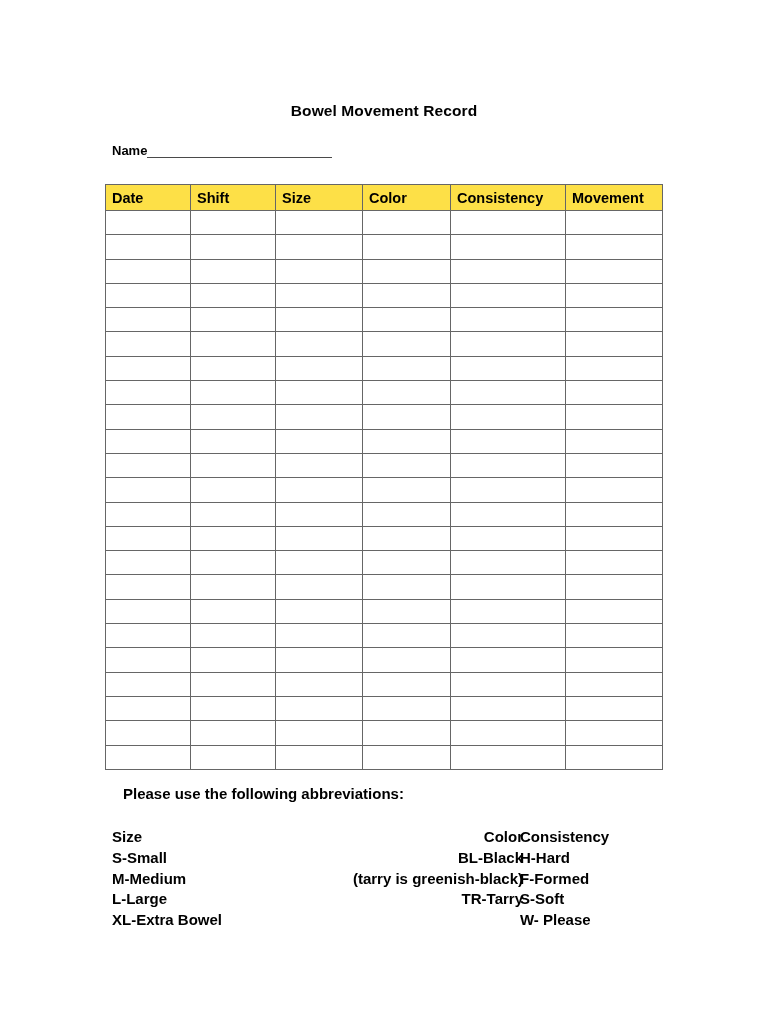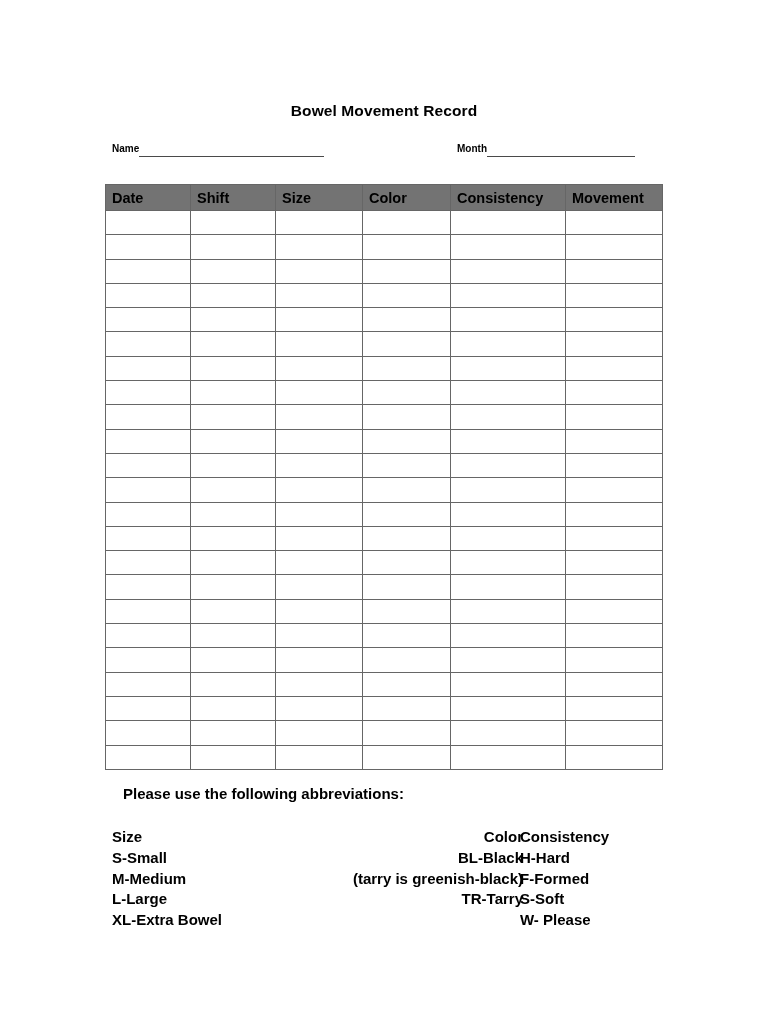--- a/index.html
+++ b/index.html
@@ -40,25 +40,25 @@
   .field-row {
     position: absolute;
     left: 112px;
     top: 134px;
     width: 560px;
     height: 24px;
   }
   .field {
     position: absolute;
     top: 0;
-    font-size: 10px;
+    font-size: 13px;
     font-weight: bold;
     white-space: nowrap;
     display: flex;
-    align-items: flex-start;
+    align-items: center;
   }
   .field-name  { left: 0px; }
   .field-month { left: 345px; }
 
   .field-label { display: inline-block; }
   .field-rule {
     display: inline-block;
     border-bottom: 1.6px solid #4a4a4a;
     height: 13px;
   }
@@ -81,21 +81,21 @@
     margin: 0;
   }
   .record-table th {
     height: 25px;
     text-align: left;
     vertical-align: middle;
     font-size: 14.5px;
     font-weight: bold;
     padding-left: 6px;
     white-space: nowrap;
-    background: #737373;
+    background: #fde047;
   }
   .record-table td {
     height: 23.3px;
     background: #ffffff;
   }
 
   
   col.c-date       { width: 85px; }
   col.c-shift      { width: 85px; }
   col.c-size       { width: 87px; }
@@ -140,24 +140,20 @@
 
   <div class="doc-title">Bowel Movement Record</div>
 
   <div class="field-row">
 
     <div class="field field-name">
       <span class="field-label">Name</span>
       <span class="field-rule rule-name"></span>
     </div>
 
-    <div class="field field-month">
-      <span class="field-label">Month</span>
-      <span class="field-rule rule-month"></span>
-    </div>
 
   </div>
 
   <table class="record-table">
     <colgroup>
       <col class="c-date">
         <col class="c-shift">
         <col class="c-size">
       <col class="c-color">
         <col class="c-consist">

